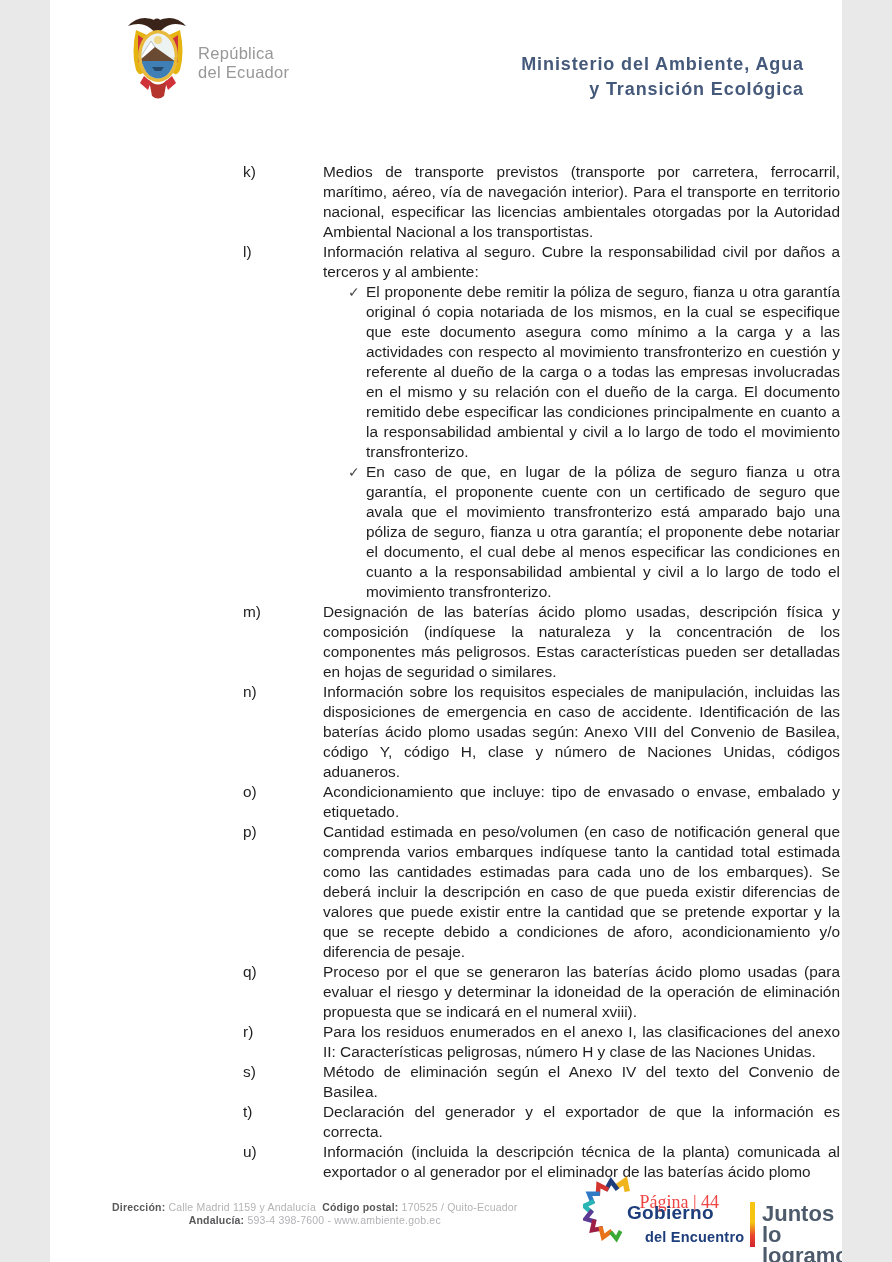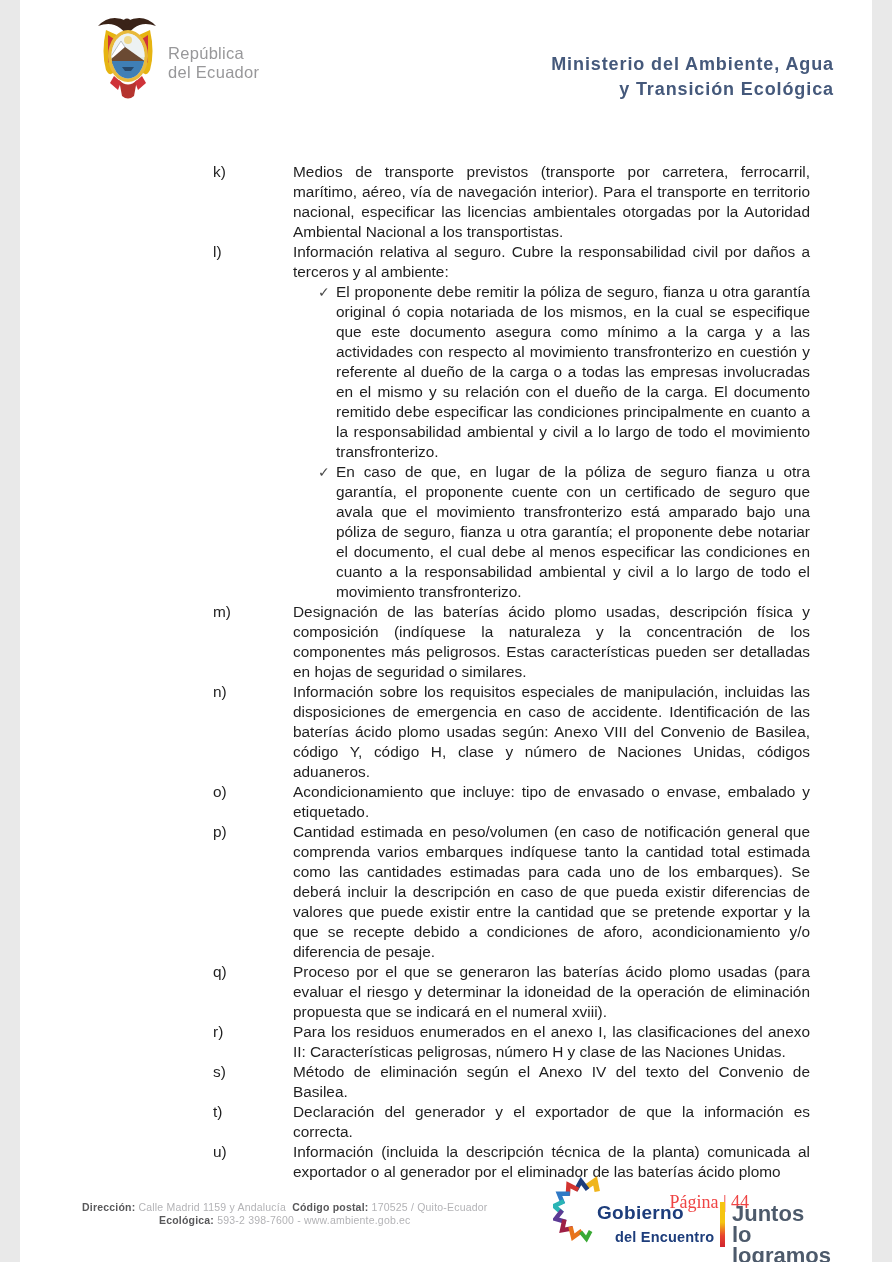--- a/index.html
+++ b/index.html
@@ -1,19 +1,19 @@
 <!DOCTYPE html>
 <html><head>
 <meta charset="utf-8">
 <style>
   * { margin: 0; padding: 0; box-sizing: border-box; }
   html, body { background: #e9e9e9; }
   .page {
     position: relative;
-    width: 852px;
+    width: 792px;
     height: 1262px;
     background: #ffffff;
     margin: 0 auto;
     overflow: hidden;
     font-family: "Liberation Sans", sans-serif;
     color: #1f1f1f;
     padding-left: 35px;
   }
 
   
@@ -201,22 +201,22 @@
   <div class="page-number">Página | 44</div>
 
   <div class="address">
     <div>
       <b>Dirección:</b>
       <span>Calle Madrid 1159 y Andalucía</span>&nbsp;
       <b>Código postal:</b>
       <span>170525 / Quito-Ecuador</span>
     </div>
     <div>
-      <b>Ecológica:</b>
-      <span>593-2 398-7600 - www.ambiente.gob.ec</span>
+      <b>Andalucía:</b>
+      <span>593-4 398-7600 - www.ambiente.gob.ec</span>
     </div>
   </div>
 
   <div class="gob-logo">
     <svg class="gob-burst" width="62" height="72" viewBox="0 0 62 72" aria-hidden="true">
       <g fill="none" stroke-width="4.5">
         <path d="M-6,4 L0,-5 L6,4" stroke="#f0b51c" stroke-width="5.5" transform="translate(40.2,11.5) rotate(22)"></path>
         <path d="M-6,4 L0,-5 L6,4" stroke="#1d3d7b" transform="translate(28.3,12.1) rotate(-4)"></path>
         <path d="M-6,4 L0,-5 L6,4" stroke="#d23430" transform="translate(18,15.2) rotate(-30)"></path>
         <path d="M-6,4 L0,-5 L6,4" stroke="#3079c5" transform="translate(10.1,22.6) rotate(-56)"></path>

